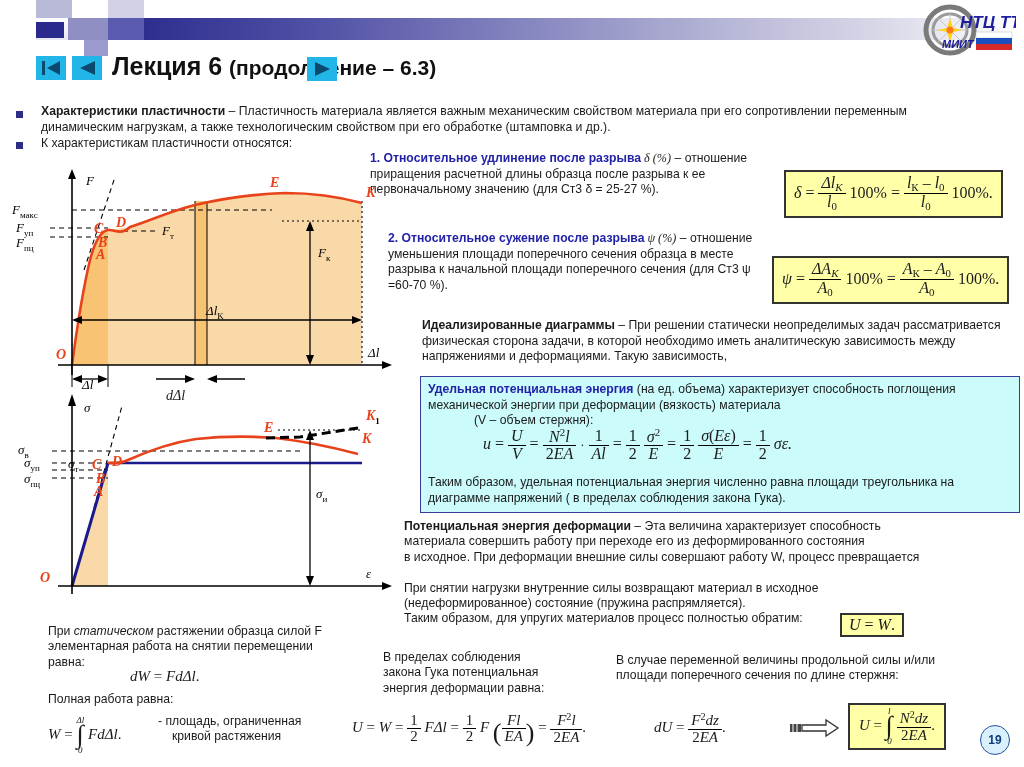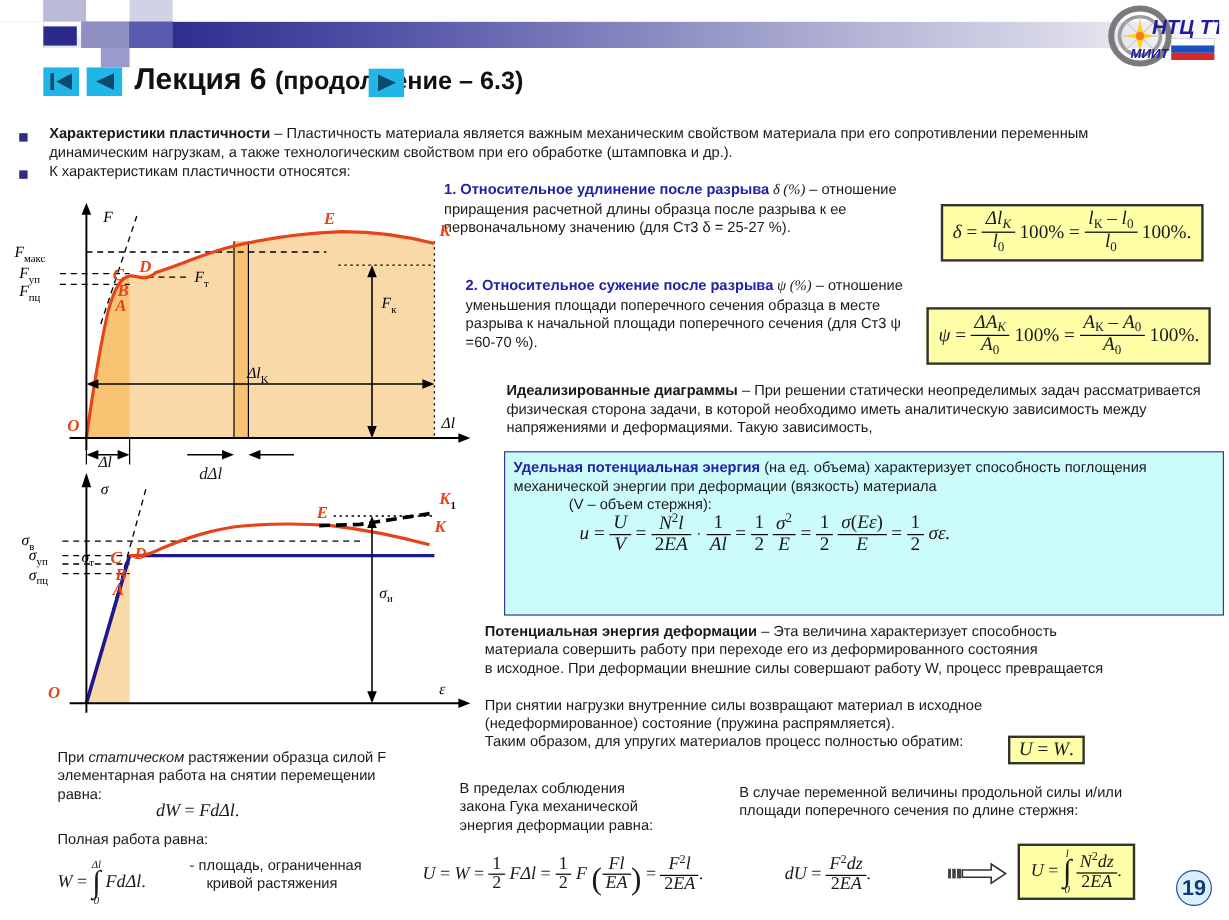--- a/index.html
+++ b/index.html
@@ -56,21 +56,21 @@
   .dash{stroke:#000;stroke-width:1.1;fill:none;stroke-dasharray:5 4;}
   .dot{stroke:#000;stroke-width:1.1;fill:none;stroke-dasharray:2 3;}
   .fillArea{fill:#fad9a8;}
   .fillDark{fill:#f8c474;}
   .lbl{font-family:"Liberation Serif","DejaVu Serif",serif;font-style:italic;font-size:13px;fill:#000;}
   .lblsm{font-family:"Liberation Serif","DejaVu Serif",serif;font-style:normal;font-size:9px;fill:#000;}
   .ptlbl{font-family:"Liberation Serif","DejaVu Serif",serif;font-style:italic;font-weight:bold;font-size:14px;fill:#e8421a;}
 
   
   #pagenum{right:14px;bottom:12px;width:28px;height:28px;border-radius:50%;
-    background:#d9f0fd;border:1.5px solid #2e4f9e;color:#123a78;font-size:18px;font-weight:bold;
+    background:#d9f0fd;border:1.5px solid #2e4f9e;color:#123a78;font-size:12px;font-weight:bold;
     display:flex;align-items:center;justify-content:center;}
 
   
   #logo{left:916px;top:4px;width:100px;height:52px;}
 </style>
 </head>
 <body>
 
 <div id="banner" class="abs">
   <div class="band grad-main"></div>
@@ -189,20 +189,21 @@
     <span style="font-size:13px;">·</span>
     <span class="frac"><span class="num"><span class="mr">1</span></span><span class="den"><span class="m">Al</span></span></span> =
     <span class="frac"><span class="num"><span class="mr">1</span></span><span class="den"><span class="mr">2</span></span></span>
     <span class="frac"><span class="num"><span class="m">σ</span><span class="sup">2</span></span><span class="den"><span class="m">E</span></span></span> =
     <span class="frac"><span class="num"><span class="mr">1</span></span><span class="den"><span class="mr">2</span></span></span>
     <span class="frac"><span class="num"><span class="m">σ</span>(<span class="m">Eε</span>)</span><span class="den"><span class="m">E</span></span></span> =
     <span class="frac"><span class="num"><span class="mr">1</span></span><span class="den"><span class="mr">2</span></span></span>
     <span class="m">σε.</span>
   </div>
 
+  <div class="rt" style="position:absolute;left:7px;top:98px;width:582px;">Таким образом, удельная потенциальная энергия численно равна площади треугольника на диаграмме напряжений ( в пределах соблюдения закона Гука).</div>
 </div>
 
 <div class="abs rt" style="left:404px;top:519px;width:618px;line-height:15.4px;">
   <span class="b">Потенциальная энергия деформации</span><span> – Эта величина характеризует способность</span><br>
   <span>материала совершить работу при переходе его из деформированного состояния</span><br>
   <span>в исходное. При деформации внешние силы совершают работу W, процесс превращается</span><br>
   <br>
   <span>При снятии нагрузки внутренние силы возвращают материал в исходное</span><br>
   <span>(недеформированное) состояние (пружина распрямляется).</span><br>
   <span>Таким образом, для упругих материалов процесс полностью обратим:</span>
@@ -226,21 +227,21 @@
   <span class="intwrap"><span class="lim"><span class="m">Δl</span></span><span class="intg">∫</span><span class="lim">0</span></span>
   <span class="m">Fd</span><span class="m">Δl</span>.
 </div>
 <div class="abs rt" style="left:158px;top:714px;width:170px;line-height:15.2px;">
   <span>- площадь, ограниченная</span><br>
   <span style="margin-left:14px;">кривой растяжения</span>
 </div>
 
 <div class="abs rt" style="left:383px;top:650px;width:205px;line-height:15.4px;">
   <span>В пределах соблюдения</span><br>
-  <span>закона Гука механической</span><br>
+  <span>закона Гука потенциальная</span><br>
   <span>энергия деформации равна:</span>
 </div>
 <div class="abs mr" style="left:352px;top:712px;font-size:15px;">
   <span class="m">U</span> = <span class="m">W</span> =
   <span class="frac"><span class="num"><span class="mr">1</span></span><span class="den"><span class="mr">2</span></span></span>
   <span class="m">F</span><span class="m">Δl</span> =
   <span class="frac"><span class="num"><span class="mr">1</span></span><span class="den"><span class="mr">2</span></span></span>
   <span class="m">F</span>
   <span style="font-size:26px;vertical-align:-.32em;">(</span><span class="frac"><span class="num"><span class="m">Fl</span></span><span class="den"><span class="m">EA</span></span></span><span style="font-size:26px;vertical-align:-.32em;">)</span>
   =

